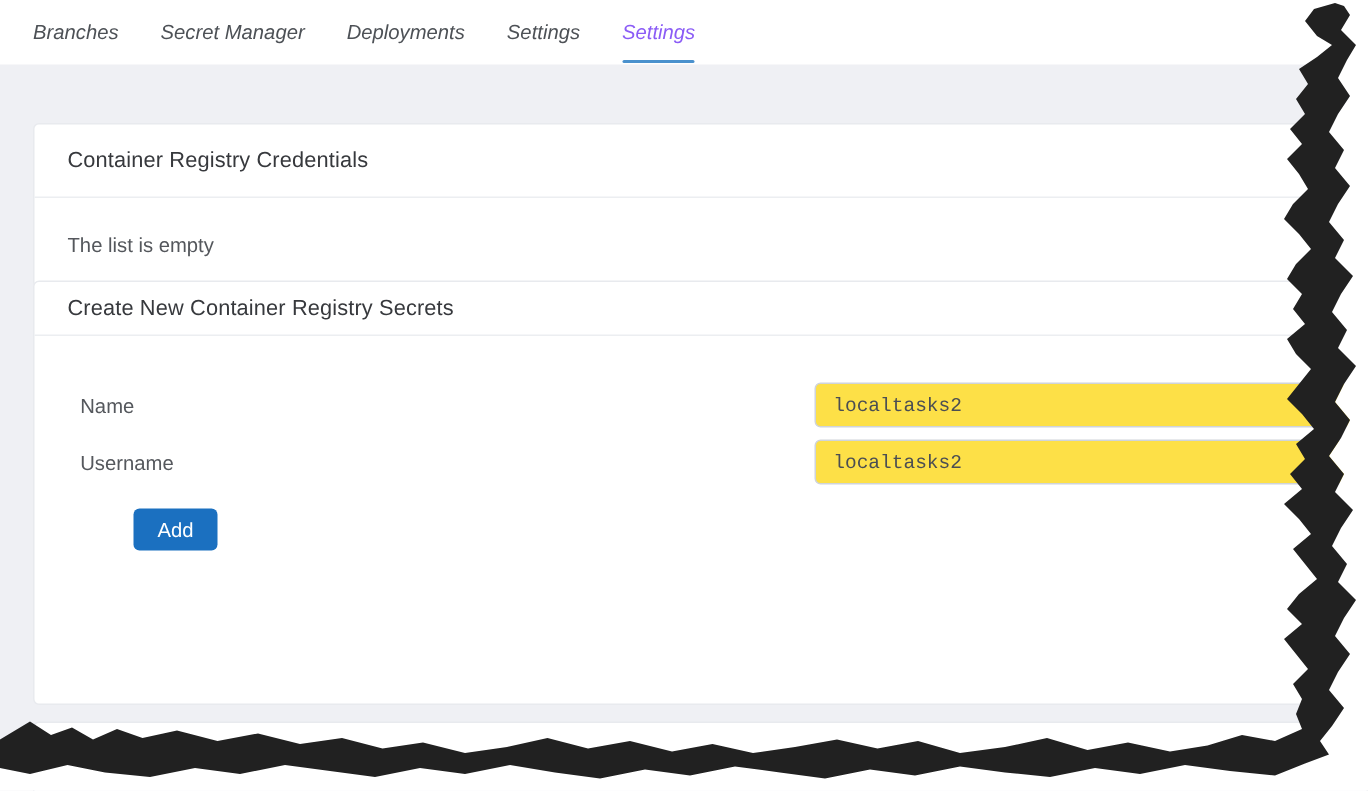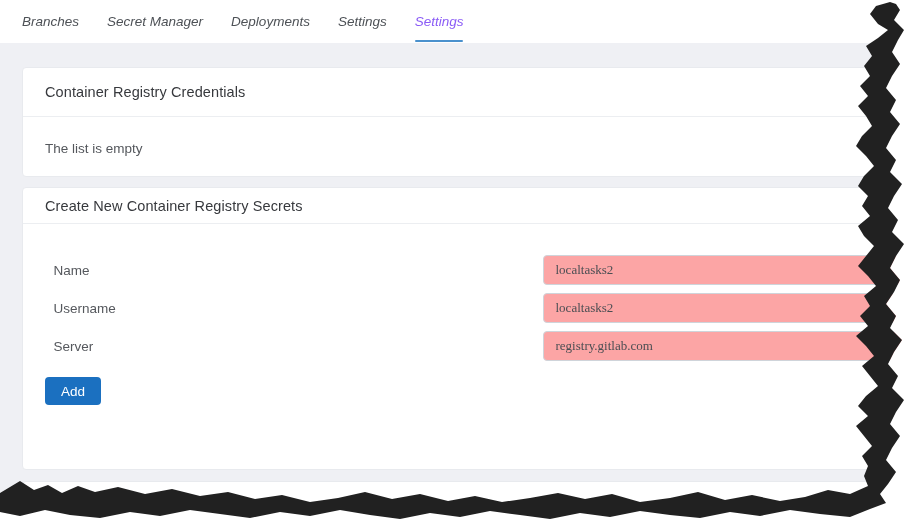--- a/index.html
+++ b/index.html
@@ -35,40 +35,40 @@
   }
   .card {
     position:absolute; left:22px; right:0;
     background:#ffffff; border:1px solid #e8eaee; border-radius:4px;
   }
   .card-header {
     display:flex; align-items:center; padding:0 22px;
     border-bottom:1px solid #eceef1;
     font-size:14.5px; font-weight:500; color:#37393d; letter-spacing:.1px;
   }
-  .card1 { top:24px; height:110px; }
+  .card1 { top:39px; height:110px; }
   .card1 .card-header { height:49px; }
   .card1 .card-body { padding:24px 22px; font-size:13.5px; color:#54575c; }
 
   .card2 { top:144px; height:283px; }
   .card2 .card-header { height:36px; }
   .form { padding:31px 0 0 22px; }
   .form-row { display:flex; align-items:center; height:30px; margin-bottom:8px;justify-content:center; }
   .form-label { width:489px; font-size:13.5px; color:#55585d; }
   .form-input {
     width:360px; height:30px; border:1px solid #cfd4da; border-radius:4px;
-    padding:0 12px; font-size:13px; color:#4b4e53; background:#fca5a5;
-    font-family:Liberation Serif, serif; outline:none;
+    padding:0 12px; font-size:13px; color:#4b4e53; background:#fde047;
+    font-family:Liberation Mono, monospace; outline:none;
   }
   .form-input.pw { letter-spacing:1px; font-size:12px; color:#3a3d41; font-weight:bold; }
   .add-btn {
     margin-top:8px; height:28px; padding:0 16px;
     display:inline-flex; align-items:center; justify-content:center;
     background:#1b70c0; color:#ffffff; border:none; border-radius:4px;
-    font-size:13.5px; font-family:inherit; cursor:pointer;
+    font-size:13.5px; font-family:inherit; cursor:pointer;margin-left:44px;
   }
 
   .card3 { top:438px; height:52px; }
 
   
   .torn {
     position:absolute; top:0; left:0; width:912px; height:527px;
     pointer-events:none; z-index:10;
   }
 </style>
@@ -98,24 +98,20 @@
         <label class="form-label">Name</label>
         <input class="form-input" type="text" value="localtasks2" style="">
       </div>
 
       <div class="form-row">
         <label class="form-label">Username</label>
         <input class="form-input" type="text" value="localtasks2" style="">
       </div>
 
 
-      <div class="form-row">
-        <label class="form-label">Server</label>
-        <input class="form-input" type="text" value="registry.gitlab.com" style="">
-      </div>
 
       <button class="add-btn">Add</button>
     </div>
   </section>
 
   <section class="card card3"></section>
 </main>
 
 <svg class="torn" width="912" height="527" viewBox="0 0 912 527" xmlns="http://www.w3.org/2000/svg">
 

